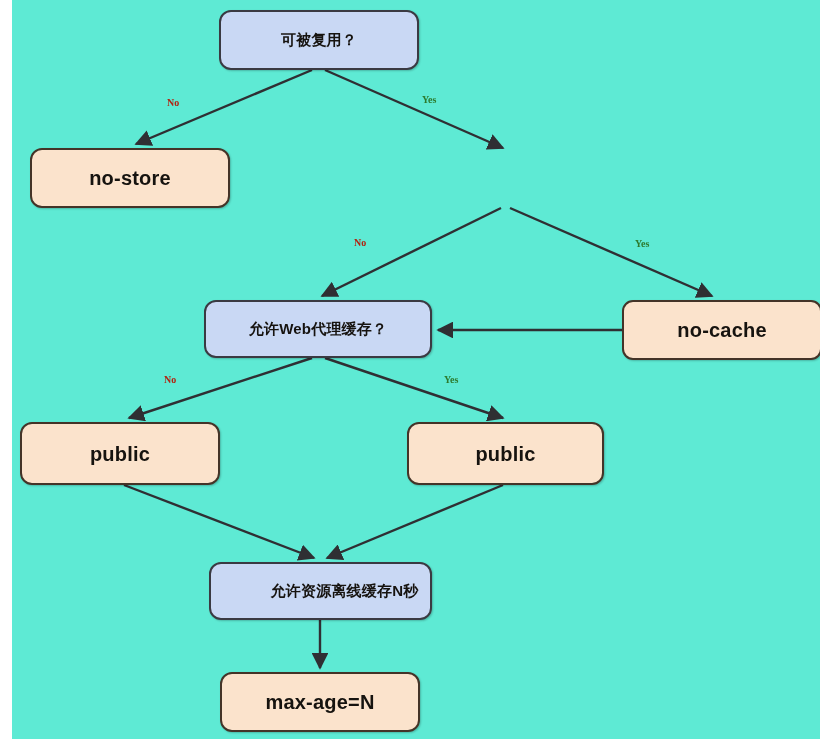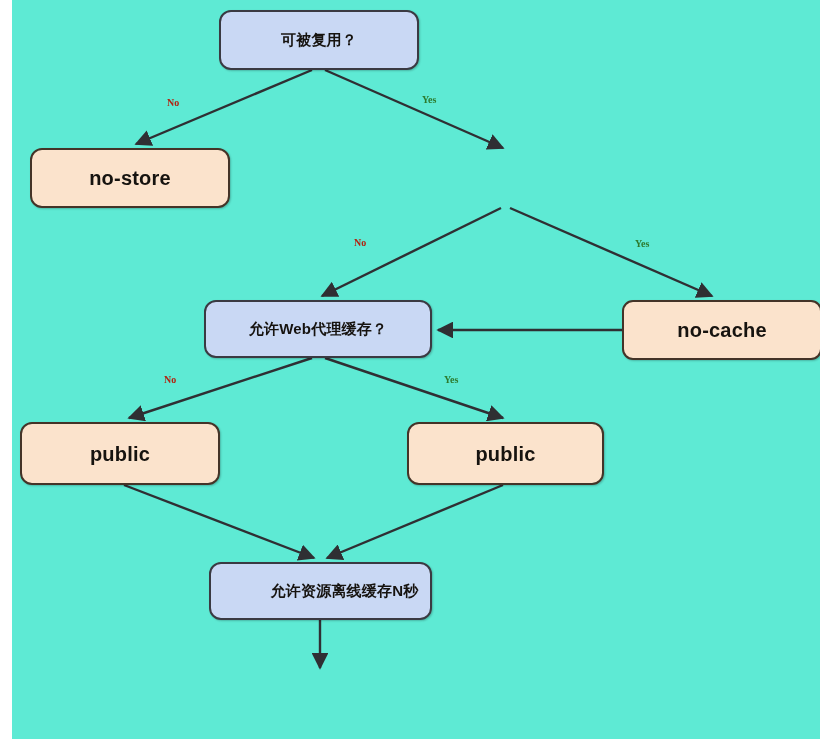--- a/index.html
+++ b/index.html
@@ -111,20 +111,23 @@
   </div>
 
   <div class="node terminal" style="left:395px; top:422px; width:197px; height:63px;">
     <span class="node-label">public</span>
   </div>
 
   <div class="node decision" style="left:197px; top:562px; width:223px; height:58px;padding-left:48px;">
     <span class="node-label">允许资源离线缓存N秒</span>
   </div>
 
+  <div class="node terminal" style="left:208px; top:672px; width:200px; height:60px;">
+    <span class="node-label">max-age=N</span>
+  </div>
 
   <span class="edge-label no" style="left:155px; top:97px;">No</span>
   <span class="edge-label yes" style="left:410px; top:94px;">Yes</span>
   <span class="edge-label no" style="left:342px; top:237px;">No</span>
   <span class="edge-label yes" style="left:623px; top:238px;">Yes</span>
   <span class="edge-label no" style="left:152px; top:374px;">No</span>
   <span class="edge-label yes" style="left:432px; top:374px;">Yes</span>
 
 </div>
 

